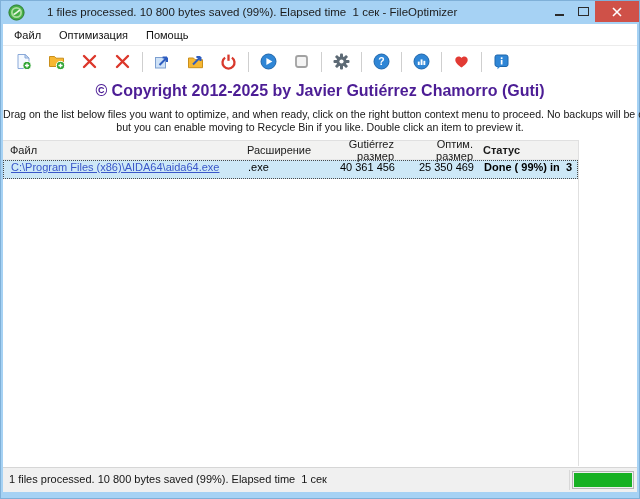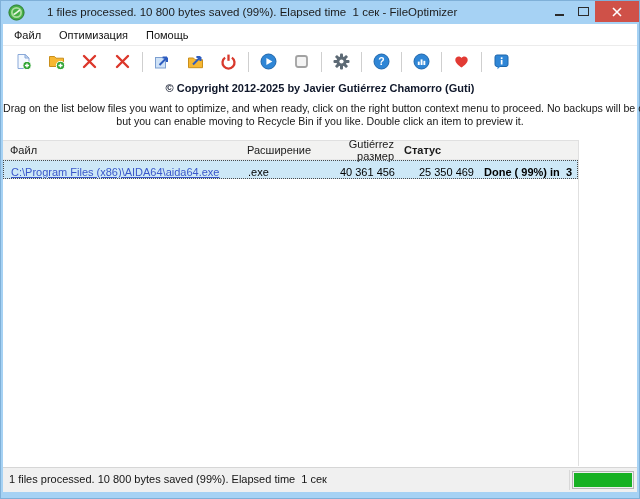--- a/index.html
+++ b/index.html
@@ -22,27 +22,27 @@
   .glyph-max{ width:11px; height:9px; border:1.5px solid #2b2b2b; }
   .btn-close{ width:44px; background:#cf5148; display:flex; align-items:center; justify-content:center; }
   
   .body{ position:absolute; top:24px; left:3px; right:3px; bottom:7px; background:#ffffff; }
   .menubar{ display:flex; align-items:center; height:21px; font-size:11px; color:#111; padding-left:2px; }
   .menu-item{ padding:3px 9px; }
   .toolbar{ display:flex; align-items:center; height:32px; border-top:1px solid #ececec; padding-left:4px; }
   .tbtn{ width:27px; height:26px; display:flex; align-items:center; justify-content:center; margin:0 3px; }
   .tbtn svg{ width:17px; height:17px; display:block; }
   .tsep{ width:1px; height:20px; background:#cfcfcf; margin:0 3px; }
-  .copyright{ margin-top:5px; text-align:center; font-size:11px; font-weight:bold; color:#0f172a; }
+  .copyright{ margin-top:5px; text-align:center; font-size:16px; font-weight:bold; color:#4c1d95; }
   .instructions{ margin-top:8px; text-align:center; font-size:10.6px; color:#161616; line-height:12.5px; white-space:nowrap; }
   
   .listview{ position:absolute; left:0; top:116px; width:576px; height:326px;
     border-top:1px solid #e0e0e0; border-right:1px solid #e0e0e0; font-size:11px; background:#fff; }
   .lv-header{ display:flex; align-items:center; height:19px; background:#f2f2f1; border-bottom:1px solid #e8e8e8; color:#1a1a1a; }
-  .lv-row{ display:flex; align-items:flex-end; height:19px; background:#cde8f7; border:1px dotted #4a4a4a; }
+  .lv-row{ display:flex; align-items:flex-start; height:19px; background:#cde8f7; border:1px dotted #4a4a4a; }
   .c-file{ width:237px; padding-left:7px; overflow:hidden; white-space:nowrap; }
   .c-ext{ width:75px; padding-left:7px; }
   .c-orig{ width:83px; text-align:right; padding-right:4px; }
   .c-opt{ width:79px; text-align:right; padding-right:4px; }
   .c-status{ flex:1; padding-left:6px; white-space:pre; overflow:hidden;font-weight:bold; }
   .file-link{ color:#3a57c9; text-decoration:underline; white-space:nowrap; }
   
   .statusbar{ position:absolute; left:0; right:0; bottom:0; height:25px; background:#f0f0f0; border-top:1px solid #d6d6d6; }
   .status-text{ position:absolute; left:6px; top:5px; font-size:11px; color:#141414; white-space:pre; }
   .progress-sep{ position:absolute; right:67px; top:2px; bottom:2px; width:1px; background:#d8d8d8; }
@@ -191,20 +191,21 @@
     <div class="instructions">
       <div>Drag on the list below files you want to optimize, and when ready, click on the right button context menu to proceed. No backups will be created,</div>
       <div>but you can enable moving to Recycle Bin if you like. Double click an item to preview it.</div>
     </div>
 
     <div class="listview">
       <div class="lv-header">
         <div class="c-file">Файл</div>
         <div class="c-ext">Расширение</div>
         <div class="c-orig">Gutiérrez размер</div>
+        <div class="c-opt">Оптим. размер</div>
         <div class="c-status">Статус</div>
       </div>
       <div class="lv-row">
         <div class="c-file">
           <span class="file-link">C:\Program Files (x86)\AIDA64\aida64.exe</span>
         </div>
         <div class="c-ext">.exe</div>
         <div class="c-orig">40 361 456</div>
         <div class="c-opt">25 350 469</div>
         <div class="c-status">Done ( 99%) in  3</div>

